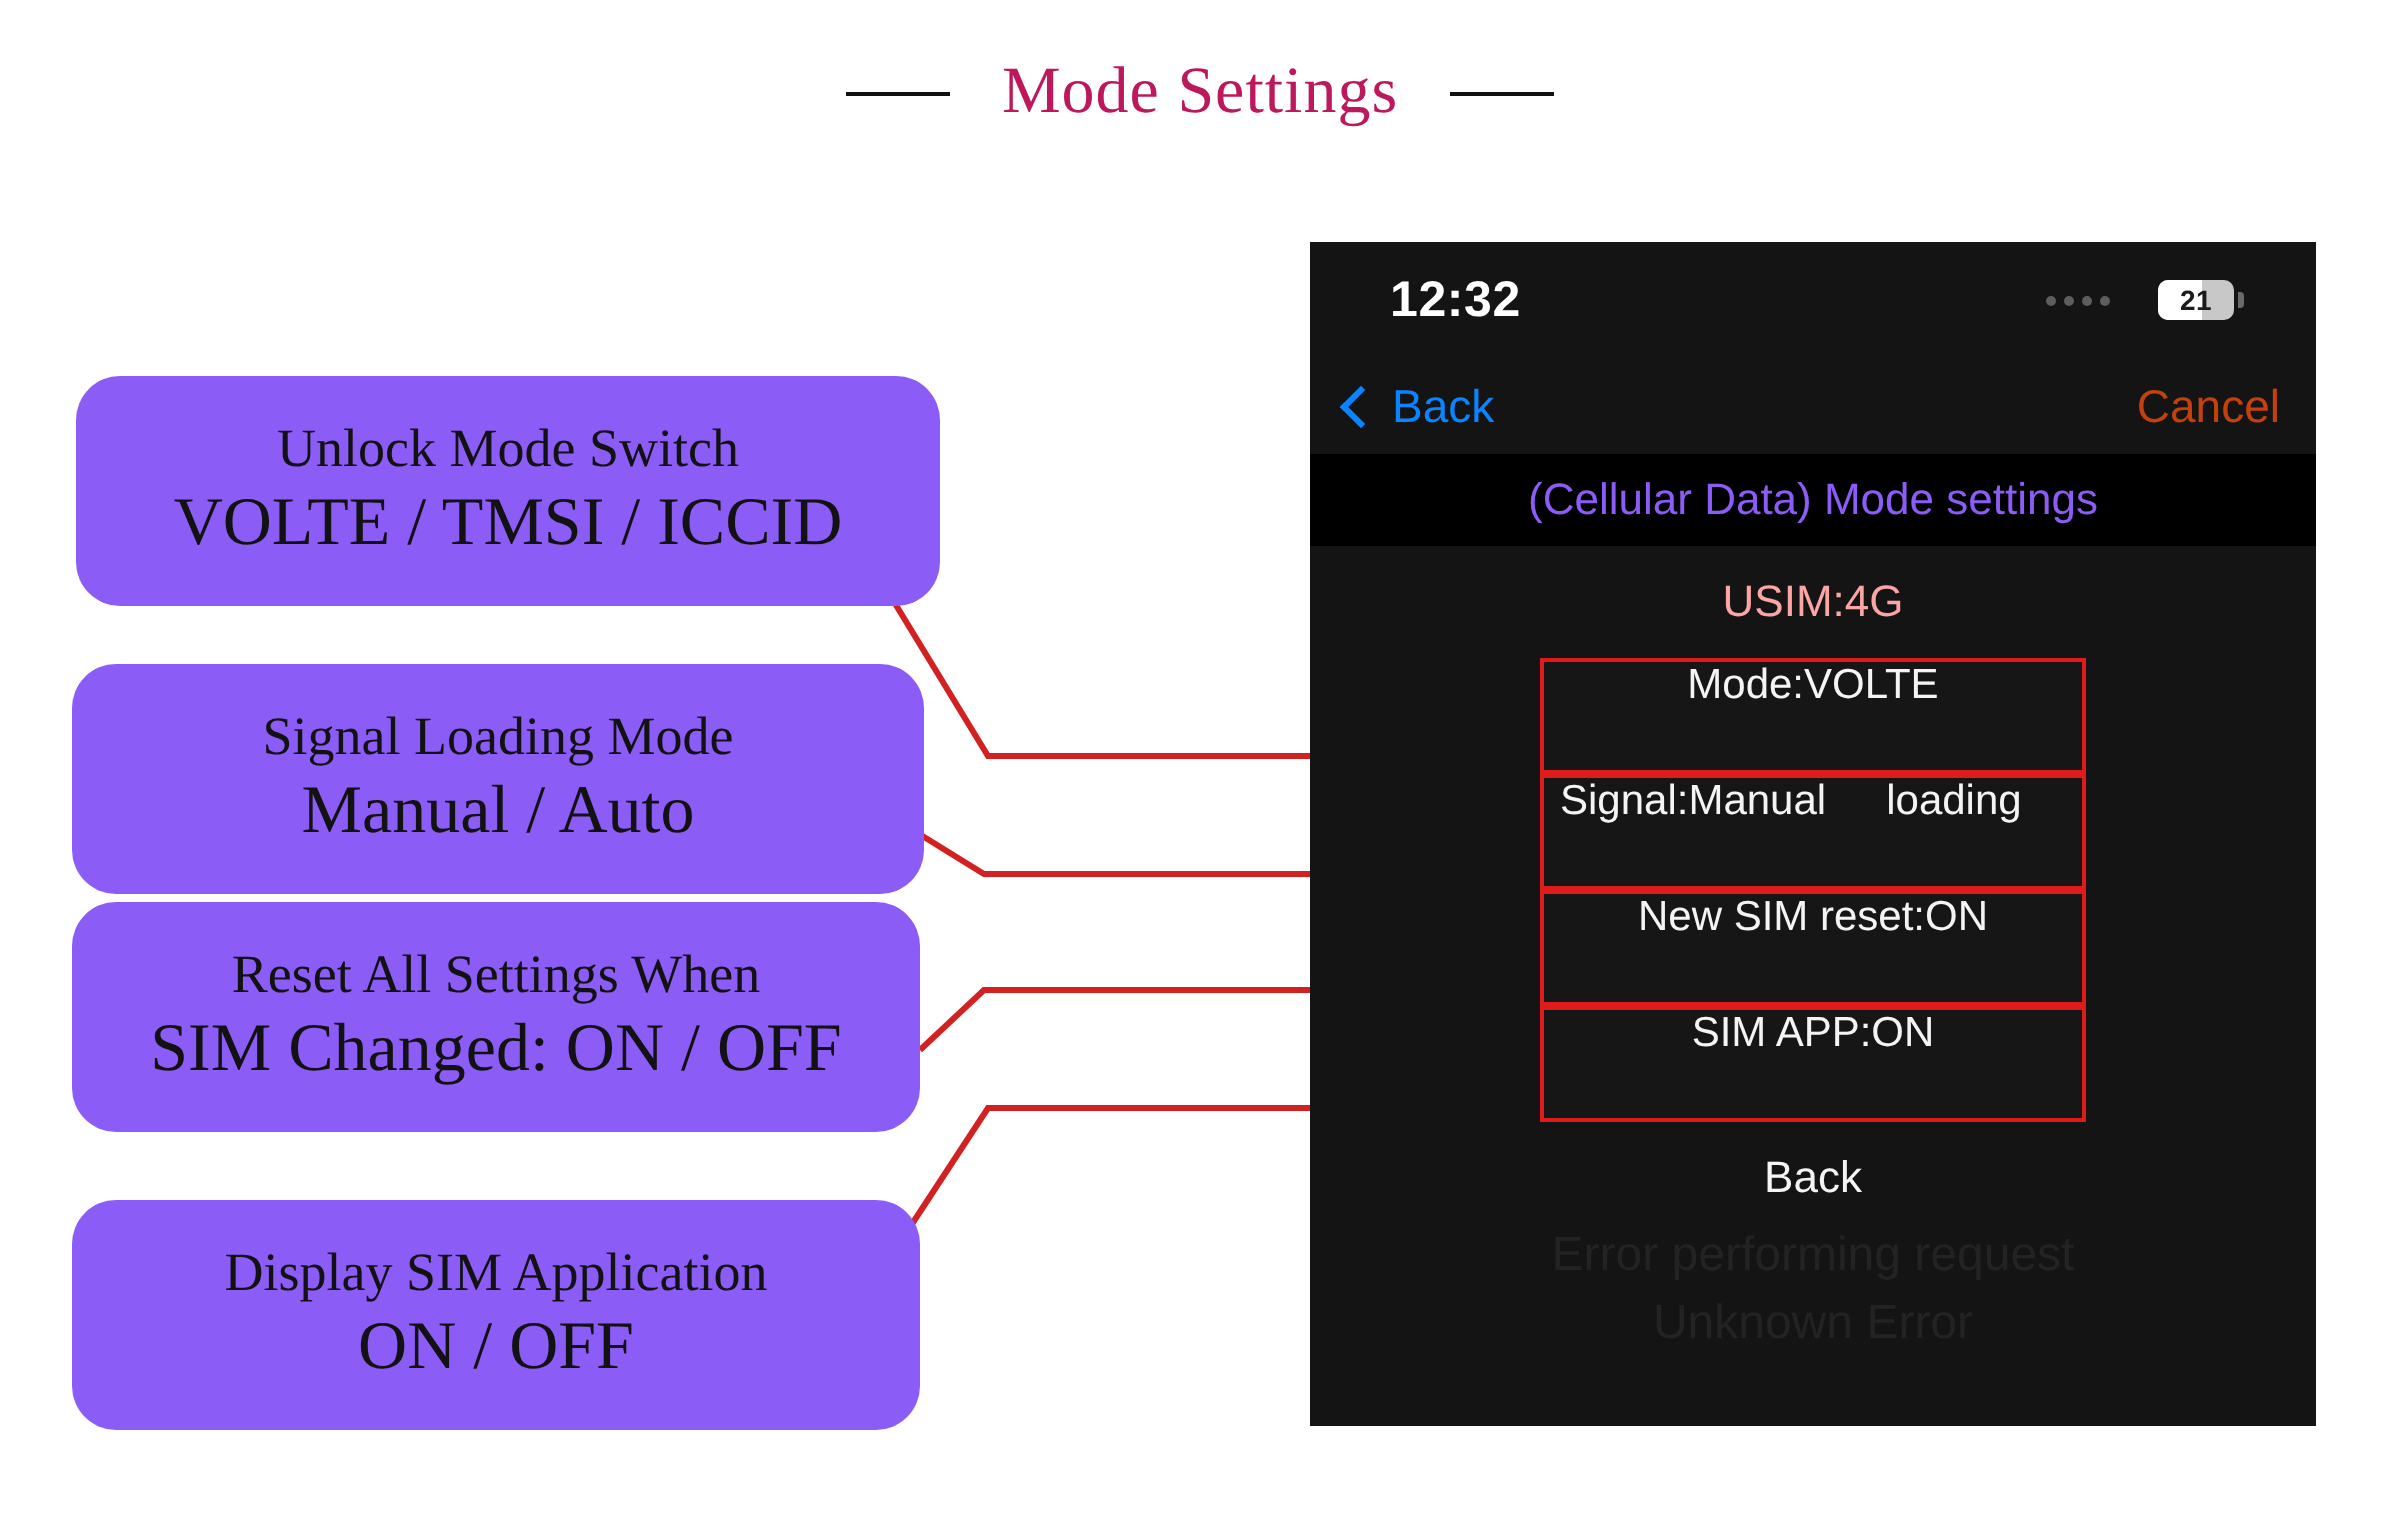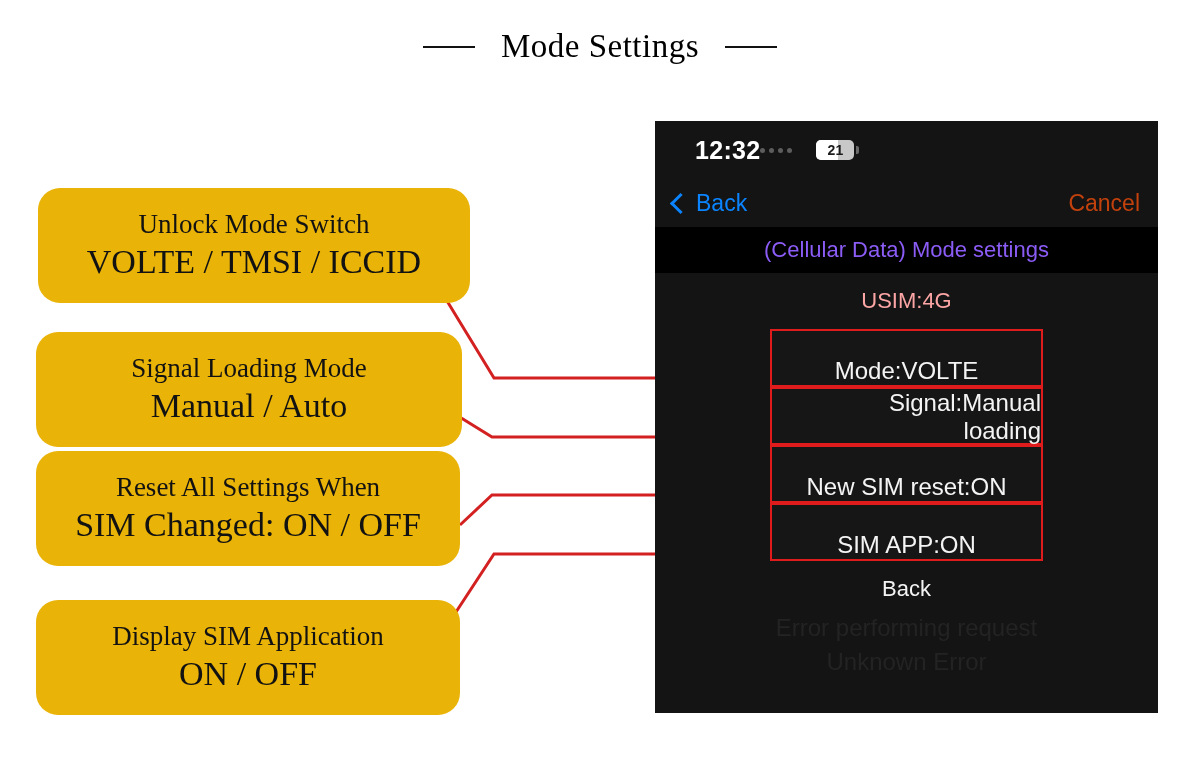--- a/index.html
+++ b/index.html
@@ -31,29 +31,29 @@
     gap: 26px;
   }
   .title-rule {
     width: 52px;
     height: 2px;
     background: #111111;
   }
   .title-text {
     font-family: "Liberation Serif", serif;
     font-size: 33px;
-    color: #000000;
+    color: #be185d;
     letter-spacing: 0.5px;
     white-space: nowrap;
   }
 
   
   .callout {
     position: absolute;
-    background: #eab308;
+    background: #8b5cf6;
     border-radius: 22px;
     display: flex;
     flex-direction: column;
     align-items: center;
     justify-content: center;
     text-align: center;
     font-family: "Liberation Serif", serif;
     color: #121212;
     box-sizing: border-box;
   }
@@ -89,21 +89,21 @@
     height: 592px;
     background: #141414;
     overflow: hidden;
   }
 
   .statusbar {
     position: relative;
     height: 58px;
     display: flex;
     align-items: center;
-    justify-content: flex-start;
+    justify-content: space-between;
     padding: 0 36px 0 40px;
     box-sizing: border-box;
   }
   .status-time {
     font-size: 25px;
     font-weight: bold;
     color: #ffffff;
     letter-spacing: 0.3px;
   }
   .status-right {
@@ -212,35 +212,34 @@
     font-size: 22px;
   }
 
   .opt-list {
     position: relative;
   }
   .opt {
     position: relative;
     height: 58px;
     display: flex;
-    align-items: flex-end;
+    align-items: flex-start;
     justify-content: center;
     color: #f4f4f4;
-    font-size: 24px;
+    font-size: 21px;
     background: #161616;
     box-sizing: border-box;
   }
   .opt.boxed {
     margin: 0 115px 0 115px;
     border: 2px solid #e01b1b;
   }
   .opt.left-align {
     justify-content: flex-start;
-    padding-left: 34px;
-    flex-direction: column;
+    padding-left: 8px;
   }
   .opt .gapword { margin-left: 30px; }
 
   .back-row {
     height: 44px;
     display: flex;
     align-items: center;
     justify-content: center;
     color: #f4f4f4;
     font-size: 22px;

